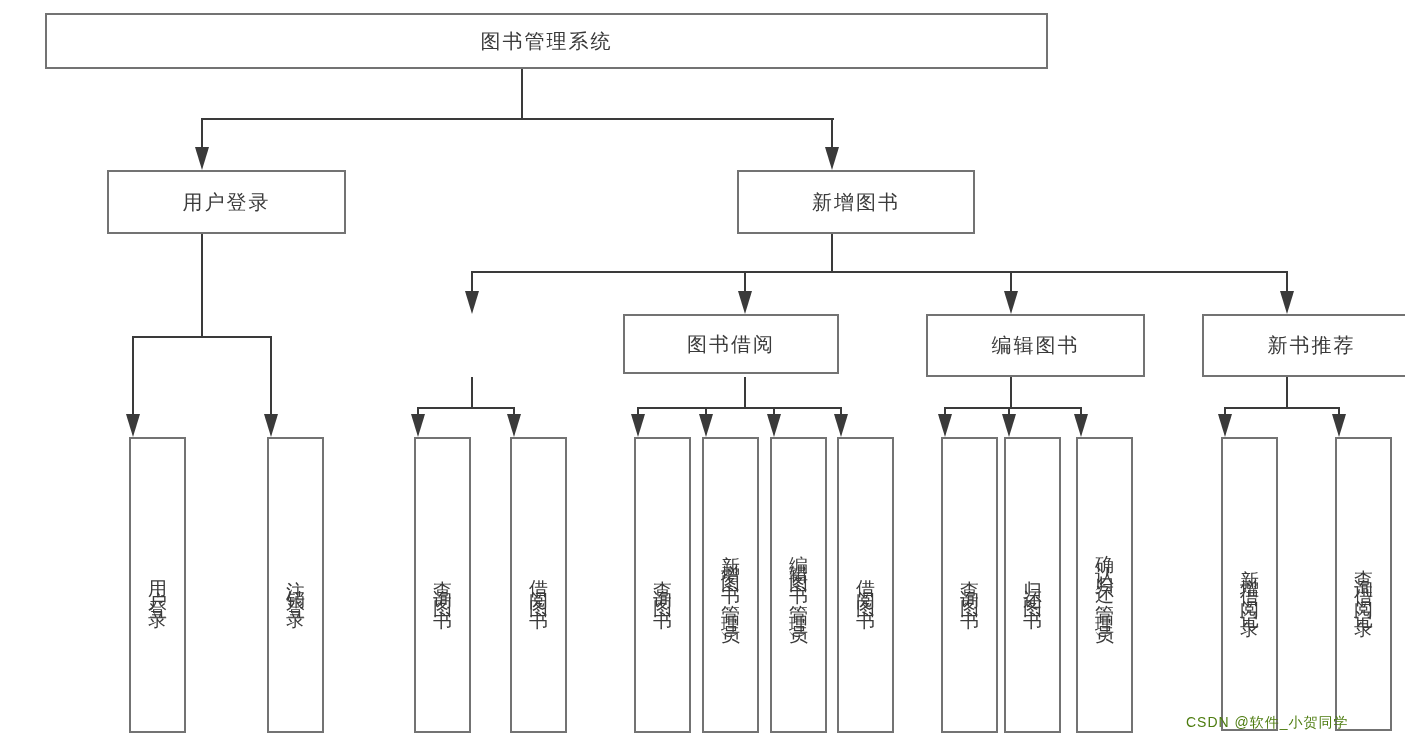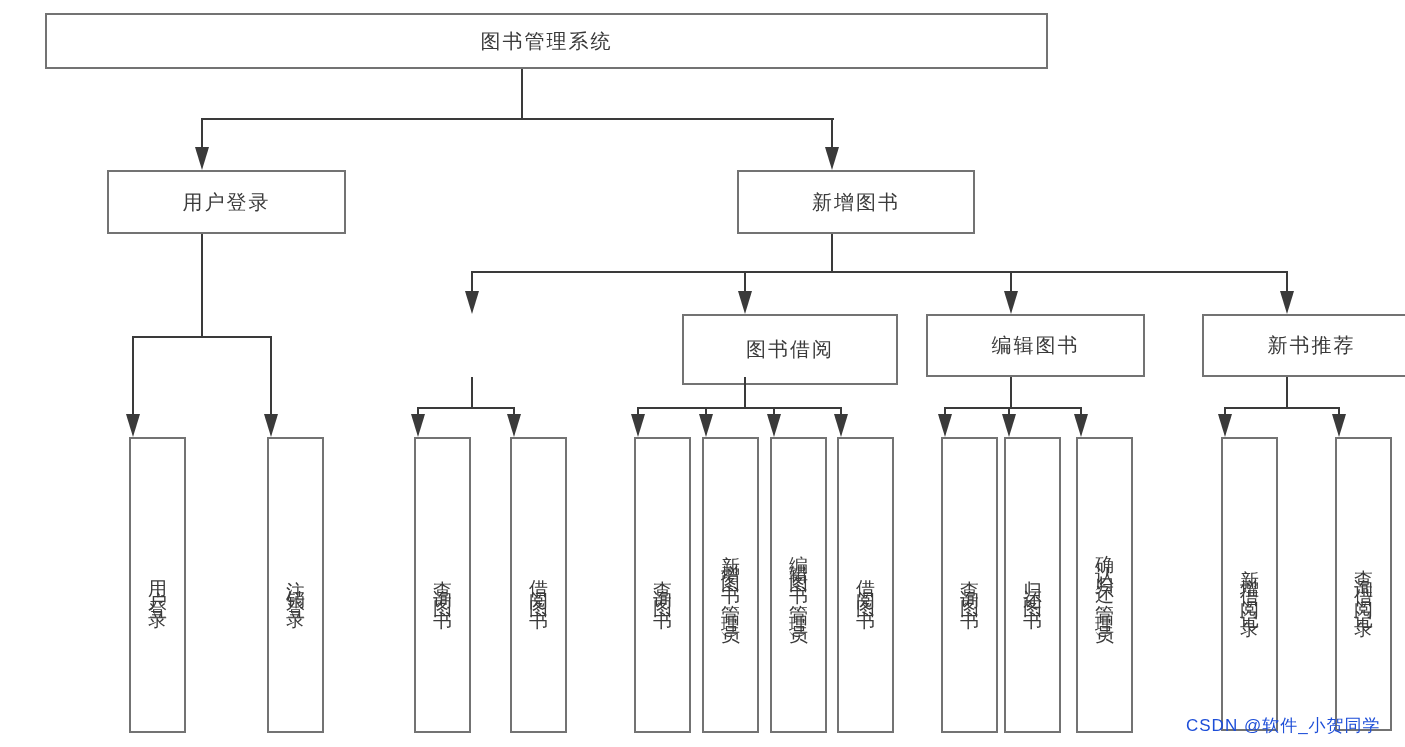--- a/index.html
+++ b/index.html
@@ -16,41 +16,41 @@
     writing-mode:vertical-rl;text-orientation:mixed;
     font-size:19px;letter-spacing:10px;white-space:normal;
   }
   .line{position:absolute;background:#3a3a3a;}
   .arrow{
     position:absolute;width:0;height:0;
     border-left:7px solid transparent;border-right:7px solid transparent;
     border-top:23px solid #3a3a3a;
   }
   .watermark{
-    position:absolute;left:1186px;top:714px;font-size:17px;color:#1d4ed8;
+    position:absolute;left:1186px;top:714px;font-size:14px;color:#4d7c0f;
     letter-spacing:1px;z-index:5;white-space:nowrap;
   }
 </style>
 </head>
 <body>
 
 <div class="canvas">
 
   <div class="node" style="left:21px;top:13px;width:1003px;height:56px">
     <span>图书管理系统</span>
   </div>
 
   <div class="node" style="left:83px;top:170px;width:239px;height:64px">
     <span>用户登录</span>
   </div>
   <div class="node" style="left:713px;top:170px;width:238px;height:64px">
     <span>新增图书</span>
   </div>
 
-  <div class="node" style="left:658px;top:314px;width:216px;height:71px">
+  <div class="node" style="left:599px;top:314px;width:216px;height:60px">
     <span>图书借阅</span>
   </div>
   <div class="node" style="left:902px;top:314px;width:219px;height:63px">
     <span>编辑图书</span>
   </div>
   <div class="node" style="left:1178px;top:314px;width:219px;height:63px">
     <span>新书推荐</span>
   </div>
 
   <div class="node vnode" style="left:105px;top:437px;width:57px;height:296px">

